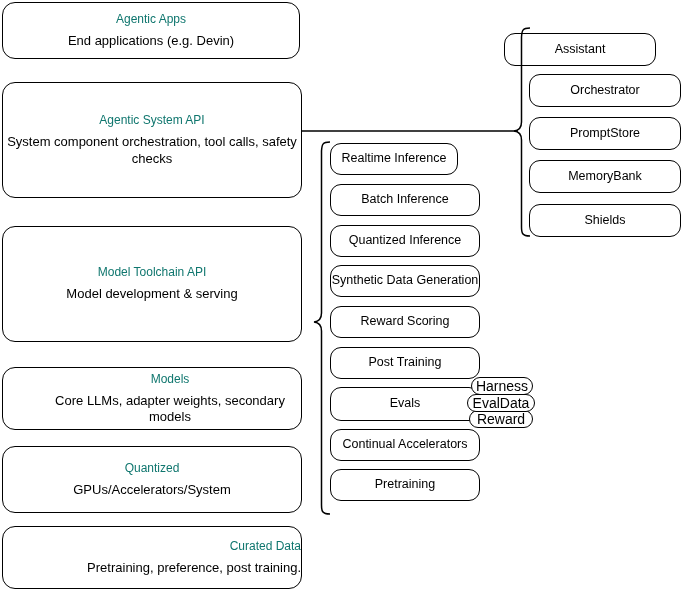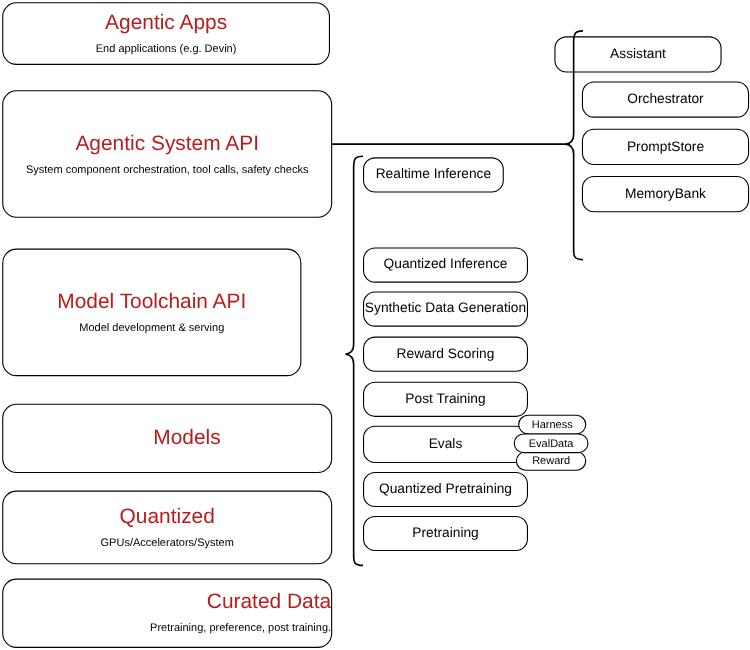--- a/index.html
+++ b/index.html
@@ -32,45 +32,45 @@
     justify-content: center;
     text-align: center;
     line-height: 1.25;
   }
 
   
   .layer {
     border-radius: 13px;
   }
   .layer .title {
-    font-size: 19px;
-    color: #b91c1c;
+    font-size: 12px;
+    color: #0f766e;
   }
   .layer .subtitle {
-    font-size: 10px;
+    font-size: 13px;
     color: #000;
     margin-top: 6px;
   }
 
   
   .chip .title {
     font-size: 12.5px;
   }
 
   
   .pill {
     position: absolute;
     box-sizing: border-box;
     background: #ffffff;
     border: 1.6px solid #000000;
     border-radius: 999px;
     display: flex;
     align-items: center;
     justify-content: center;
-    font-size: 10px;
+    font-size: 14px;
     z-index: 20;
   }
 
   
   #wires {
     position: absolute;
     left: 0;
     top: 0;
     width: 682px;
     height: 591px;
@@ -112,59 +112,63 @@
   <div class="node layer" style="left:2px; top:2px; width:298px; height:57px;">
     <div class="title">Agentic Apps</div>
     <div class="subtitle">End applications (e.g. Devin)</div>
   </div>
 
   <div class="node layer" style="left:2px; top:82px; width:300px; height:116px;">
     <div class="title">Agentic System API</div>
     <div class="subtitle">System component orchestration, tool calls, safety checks</div>
   </div>
 
-  <div class="node layer" style="left:2px; top:226px; width:272px; height:116px;">
+  <div class="node layer" style="left:2px; top:226px; width:300px; height:116px;">
     <div class="title">Model Toolchain API</div>
     <div class="subtitle">Model development &amp; serving</div>
   </div>
 
   <div class="node layer" style="left:2px; top:367px; width:300px; height:63px;padding-left:36px;">
     <div class="title">Models</div>
+    <div class="subtitle">Core LLMs, adapter weights, secondary models</div>
   </div>
 
   <div class="node layer" style="left:2px; top:446px; width:300px; height:67px;">
     <div class="title">Quantized</div>
     <div class="subtitle">GPUs/Accelerators/System</div>
   </div>
 
   <div class="node layer" style="left:2px; top:526px; width:300px; height:63px;align-items:flex-end;">
     <div class="title">Curated Data</div>
     <div class="subtitle">Pretraining, preference, post training.</div>
   </div>
 
   <div class="node chip" style="left:330px; top:143px; width:128px; height:32px;">
     <div class="title">Realtime Inference</div>
+  </div>
+  <div class="node chip" style="left:330px; top:184px; width:150px; height:32px;">
+    <div class="title">Batch Inference</div>
   </div>
   <div class="node chip" style="left:330px; top:225px; width:150px; height:32px;">
     <div class="title">Quantized Inference</div>
   </div>
   <div class="node chip" style="left:330px; top:265px; width:150px; height:32px;">
     <div class="title">Synthetic Data Generation</div>
   </div>
   <div class="node chip" style="left:330px; top:306px; width:150px; height:32px;">
     <div class="title">Reward Scoring</div>
   </div>
   <div class="node chip" style="left:330px; top:347px; width:150px; height:32px;">
     <div class="title">Post Training</div>
   </div>
   <div class="node chip" style="left:330px; top:387px; width:150px; height:34px;">
     <div class="title">Evals</div>
   </div>
   <div class="node chip" style="left:330px; top:429px; width:150px; height:32px;">
-    <div class="title">Quantized Pretraining</div>
+    <div class="title">Continual Accelerators</div>
   </div>
   <div class="node chip" style="left:330px; top:469px; width:150px; height:32px;">
     <div class="title">Pretraining</div>
   </div>
 
   <div class="pill" style="left:471px; top:377px; width:62px; height:18px; z-index:21;">
     <span>Harness</span>
   </div>
   <div class="pill" style="left:467px; top:394px; width:68px; height:18px; z-index:23;">
     <span>EvalData</span>
@@ -178,14 +182,17 @@
   </div>
   <div class="node chip" style="left:529px; top:74px; width:152px; height:33px;">
     <div class="title">Orchestrator</div>
   </div>
   <div class="node chip" style="left:529px; top:117px; width:152px; height:33px;">
     <div class="title">PromptStore</div>
   </div>
   <div class="node chip" style="left:529px; top:160px; width:152px; height:33px;">
     <div class="title">MemoryBank</div>
   </div>
+  <div class="node chip" style="left:529px; top:204px; width:152px; height:33px;">
+    <div class="title">Shields</div>
+  </div>
 
 </div>
 
 </body></html>

